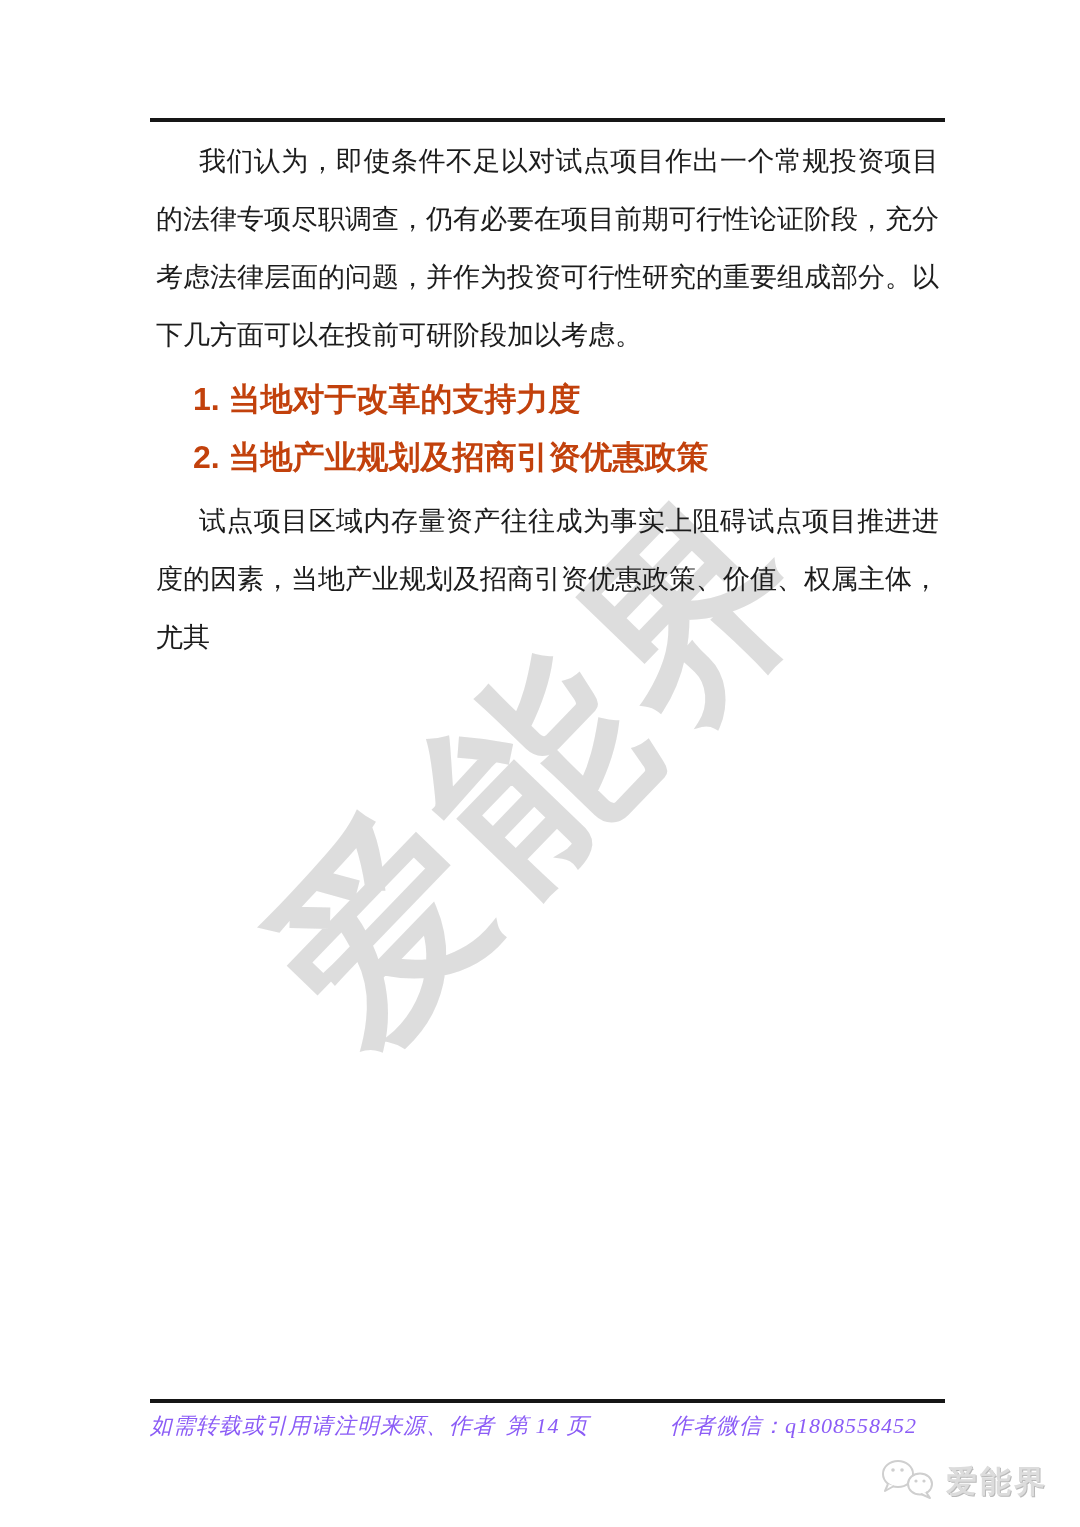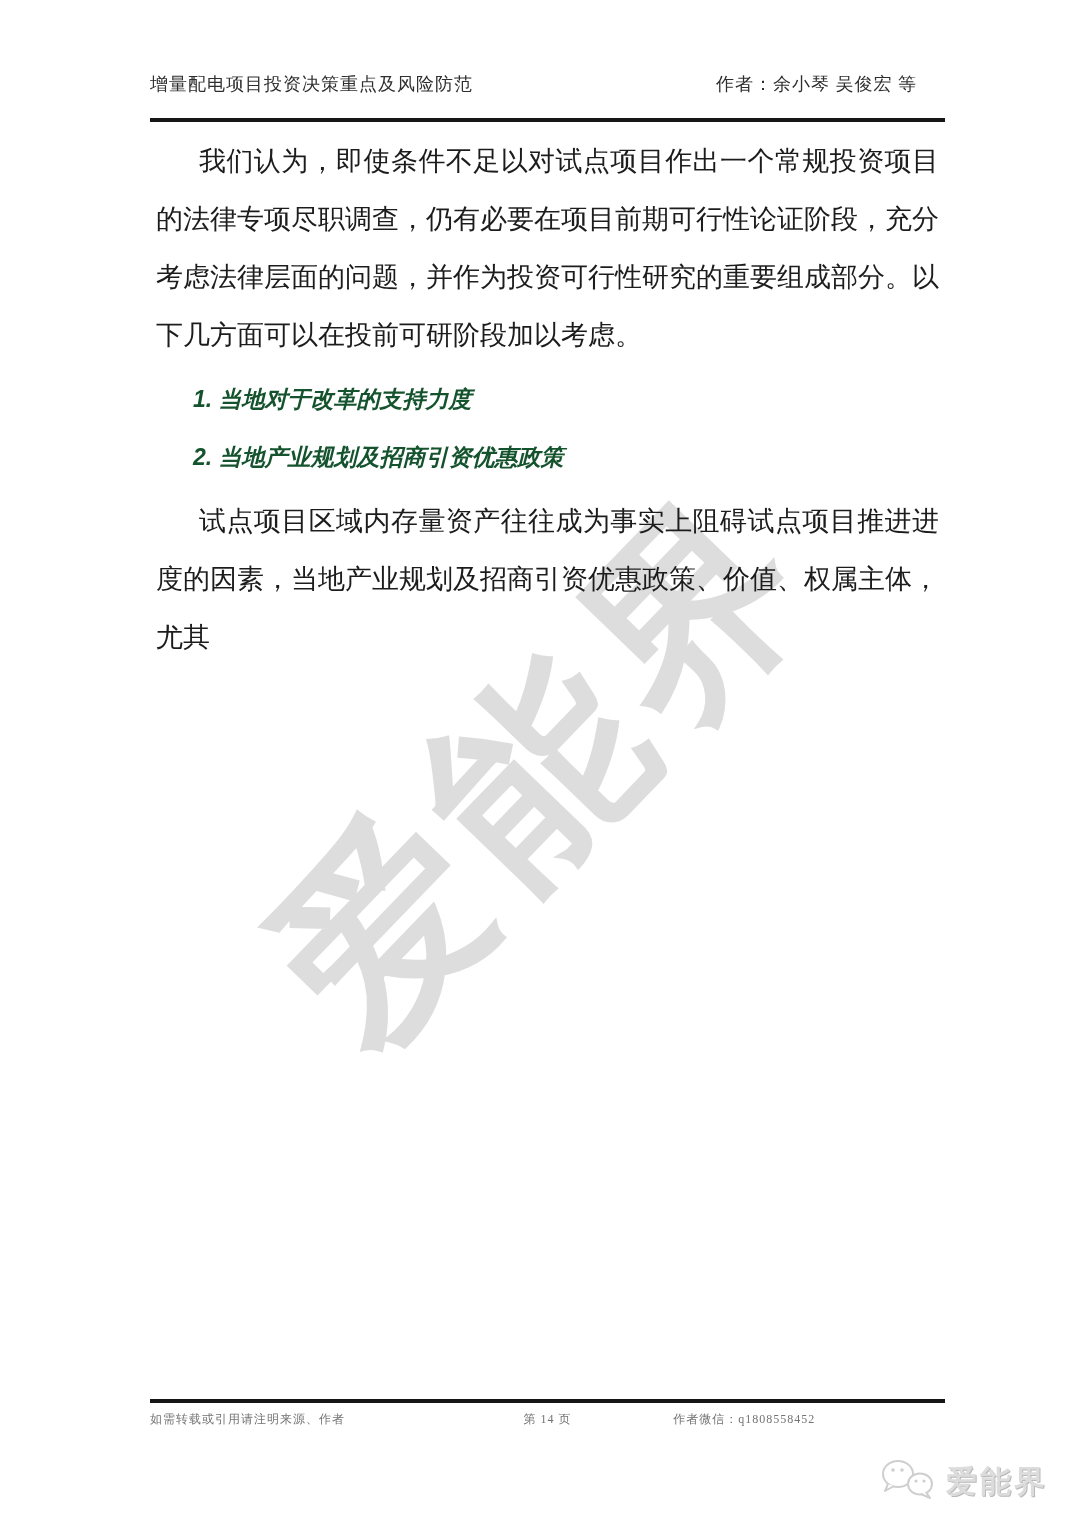--- a/index.html
+++ b/index.html
@@ -31,64 +31,60 @@
   .rule.footer-rule { top: 1399px; }
   
   .content {
     position: absolute; left: 150px; top: 126px; width: 795px;
     font-size: 27px; line-height: 58px; color: #1c1c1c;
     text-align: justify;
     z-index: 2;
   }
   .content p { margin: 6px; text-indent: 43px; }
   .content h2 {
-    margin: 0; font-size: 23px; line-height: 58px; text-indent: 43px;
-    font-weight: bold; color: #14532d;
+    margin: 0; font-size: 32px; line-height: 58px; text-indent: 43px;
+    font-weight: bold; color: #c2410c;
     font-family: "Liberation Sans", sans-serif;
-    font-style: italic;
   }
   
   .watermark {
     position: absolute; left: 545px; top: 768px;
     transform: translate(-50%, -50%) rotate(-46deg);
     font-size: 205px; letter-spacing: 16px; white-space: nowrap;
     color: #b9b9b9; opacity: 0.48; font-weight: bold;
     font-family: "Liberation Sans", sans-serif;
     z-index: 1; pointer-events: none;
   }
   
   .doc-footer {
     position: absolute; left: 150px; top: 1411px; width: 795px;
     display: grid; grid-template-columns: 1fr auto 1fr; align-items: baseline;
-    font-size: 12px; color: #737373; letter-spacing: 1px;
+    font-size: 22px; color: #8b5cf6; letter-spacing: 1px;
     z-index: 3;
+    font-style: italic;
   }
   .doc-footer .page-num { text-align: center; }
-  .doc-footer .wechat { text-align: center; padding-right: 28px; }
+  .doc-footer .wechat { text-align: right; padding-right: 28px; }
   
   .brand {
     position: absolute; right: 32px; top: 1458px;
     display: flex; align-items: center; gap: 6px;
     z-index: 3;
   }
   .brand-text {
     font-size: 31px; font-weight: bold; letter-spacing: 3px;
     color: #dcdcdc; text-shadow: 1px 1px 0 #b9b9b9;
     font-family: "Liberation Sans", sans-serif;
   }
 </style>
 </head>
 <body>
 
 <div class="page">
 
-  <div class="doc-header">
-    <span class="title">增量配电项目投资决策重点及风险防范</span>
-    <span class="author">作者：余小琴 吴俊宏 等</span>
-  </div>
   <div class="rule header-rule"></div>
 
   <div class="watermark">爱能界</div>
 
   <div class="content">
     <p>我们认为，即使条件不足以对试点项目作出一个常规投资项目的法律专项尽职调查，仍有必要在项目前期可行性论证阶段，充分考虑法律层面的问题，并作为投资可行性研究的重要组成部分。以下几方面可以在投前可研阶段加以考虑。</p>
     <h2>1. 当地对于改革的支持力度</h2>
     <h2>2. 当地产业规划及招商引资优惠政策</h2>
     <p>试点项目区域内存量资产往往成为事实上阻碍试点项目推进进度的因素，当地产业规划及招商引资优惠政策、价值、权属主体，尤其</p>
   </div>

